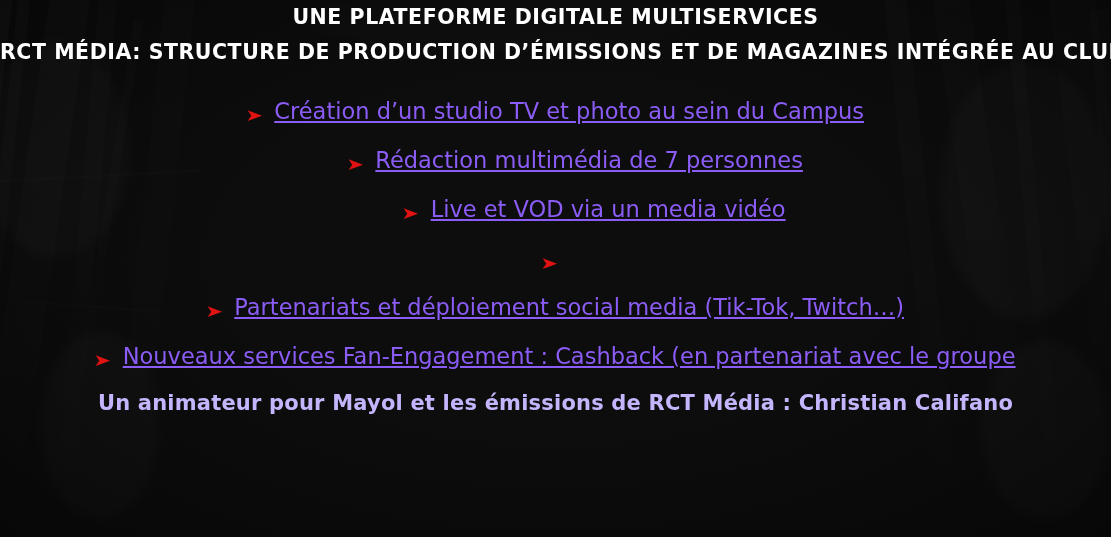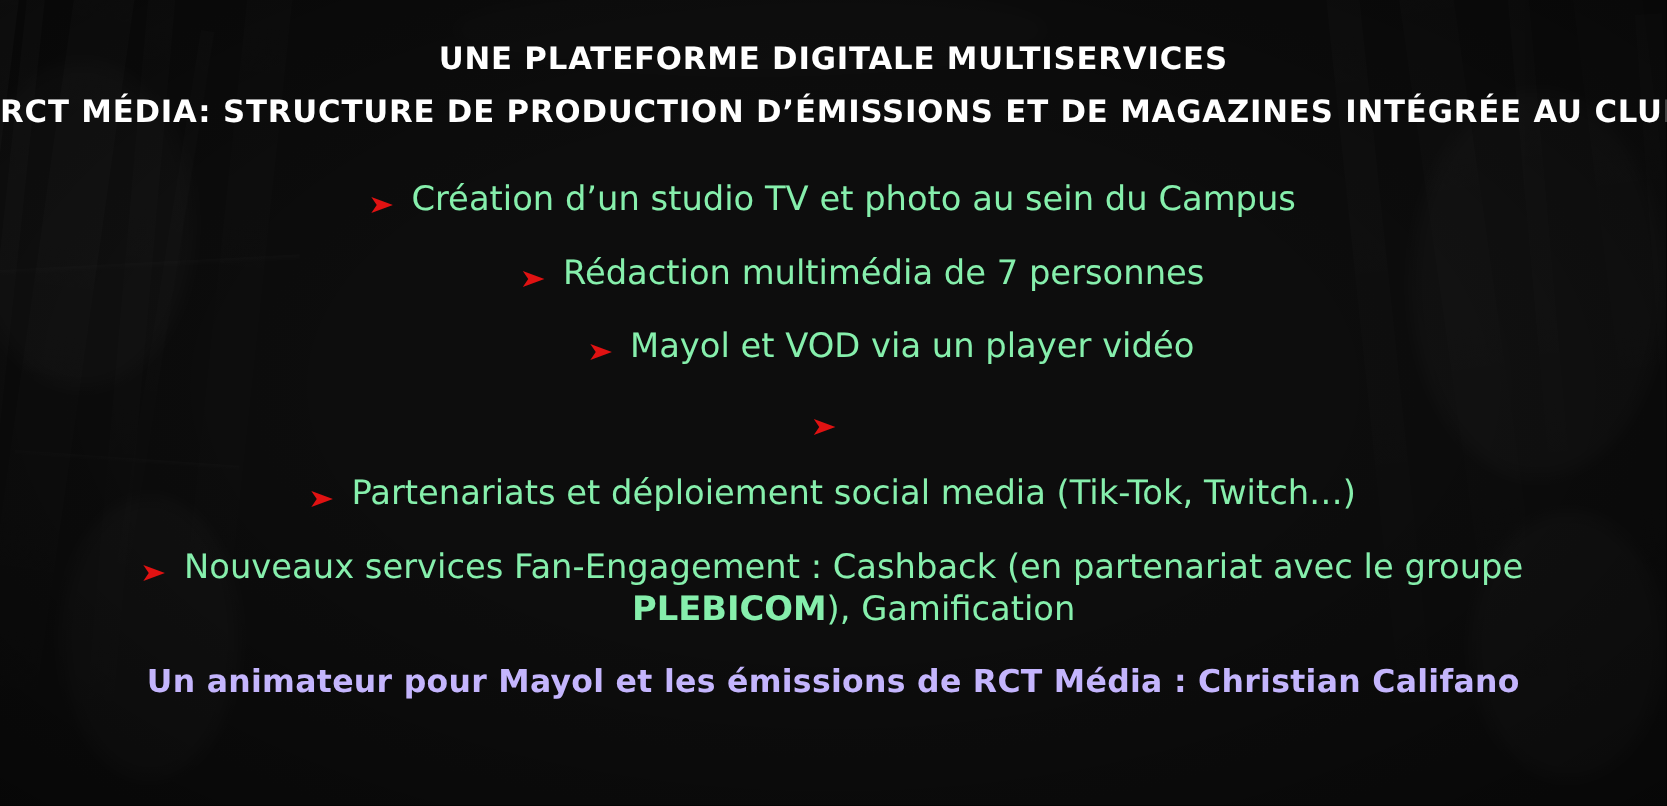--- a/index.html
+++ b/index.html
@@ -43,21 +43,20 @@
 
   
   .content {
     position: relative;
     z-index: 5;
     width: 1111px;
     height: 537px;
   }
 
   .headings {
-    padding-top: 22px;
     text-align: center;
   }
   .heading {
     color: #ffffff;
     font-weight: bold;
     font-size: 20.5px;
     letter-spacing: 0.55px;
     line-height: 1.72;
     white-space: nowrap;
   }
@@ -77,26 +76,27 @@
   .bullet-marker {
     color: #e01212;
     font-size: 17px;
     line-height: 1;
     margin-right: 13px;
     margin-top: 10px;
     flex: 0 0 auto;
     transform: scaleX(1.25);
   }
   .bullet-text {
-    color: #86efac;
+    color: #8b5cf6;
     font-size: 22.5px;
     line-height: 1.26;
     font-weight: 400;
     text-align: center;
     max-width: 950px;
+    text-decoration: underline;
   }
   .bullet-text .strong {
     font-weight: bold;
   }
   .bullet-text .line2 {
     display: block;
     text-align: center;
   }
 
   .footer-line {
@@ -149,35 +149,35 @@
         <span class="bullet-text">Création d’un studio TV et photo au sein du Campus</span>
       </div>
 
       <div class="bullet-row" style="padding-left:40px;">
         <span class="bullet-marker">➤</span>
         <span class="bullet-text">Rédaction multimédia de 7 personnes</span>
       </div>
 
       <div class="bullet-row" style="padding-left:78px;">
         <span class="bullet-marker">➤</span>
-        <span class="bullet-text">Mayol et VOD via un player vidéo</span>
+        <span class="bullet-text">Live et VOD via un media vidéo</span>
       </div>
 
       <div class="bullet-row" style="padding-left:-6px;">
         <span class="bullet-marker">➤</span>
       </div>
 
       <div class="bullet-row" style="padding-left:-42px;">
         <span class="bullet-marker">➤</span>
         <span class="bullet-text">Partenariats et déploiement social media (Tik-Tok, Twitch…)</span>
       </div>
 
       <div class="bullet-row" style="padding-left:-148px;">
         <span class="bullet-marker">➤</span>
-        <span class="bullet-text"><span>Nouveaux services Fan-Engagement : Cashback (en partenariat avec le groupe </span><span class="line2"><span class="strong">PLEBICOM</span><span>), Gamification</span></span></span>
+        <span class="bullet-text"><span>Nouveaux services Fan-Engagement : Cashback (en partenariat avec le groupe </span></span>
       </div>
 
     </div>
 
     <div class="footer-line">Un animateur pour Mayol et les émissions de RCT Média : Christian Califano</div>
 
   </div>
 </div>
 
 </body></html>

